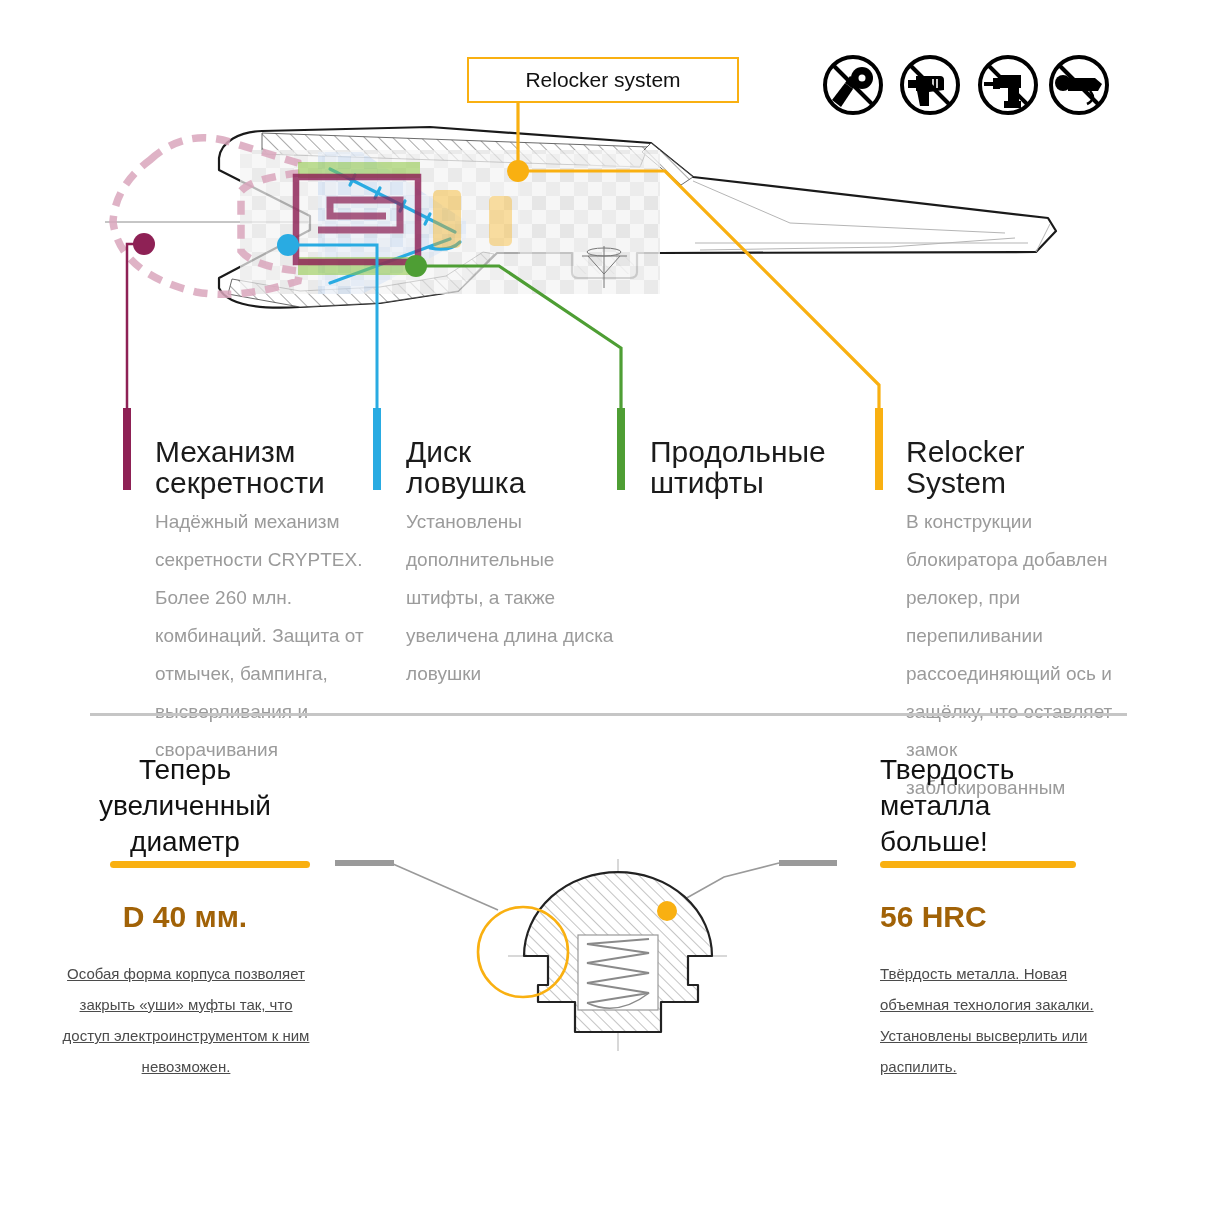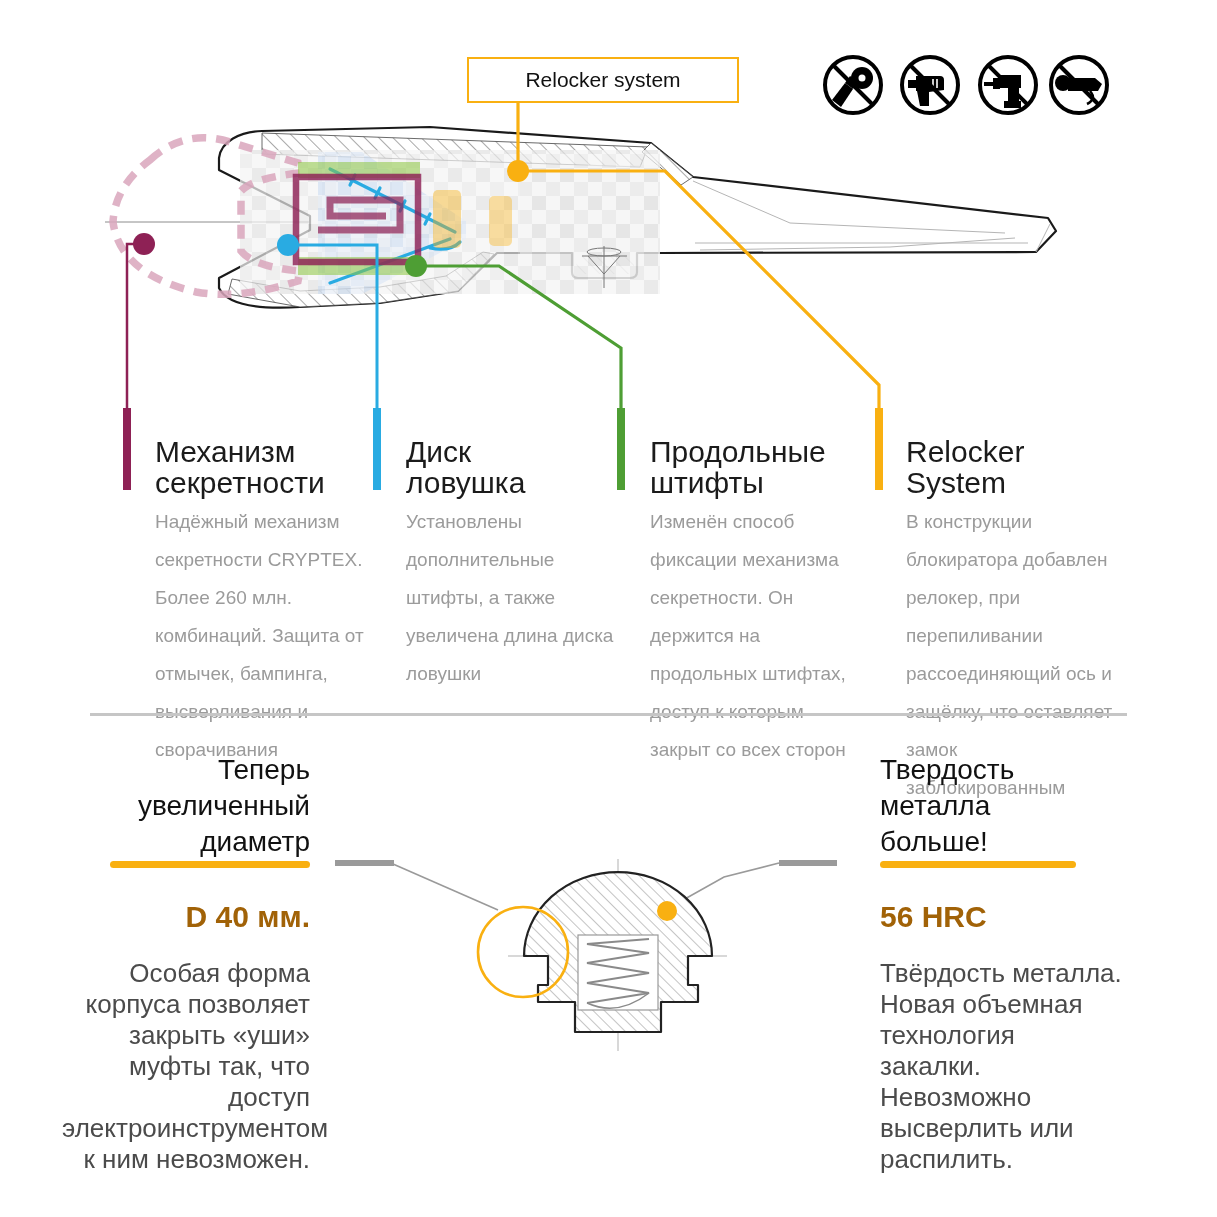--- a/index.html
+++ b/index.html
@@ -14,22 +14,22 @@
   
   .bar{top:408px;width:8px;height:82px;}
   .callout-title{top:424px;font-size:30px;line-height:31px;color:#1b1b1b;white-space:pre-line;margin-top:12px;}
   .callout-desc{top:503px;font-size:19px;line-height:38px;color:#9b9b9b;}
   
   #divider{left:90px;top:713px;width:1037px;height:3px;background:#c6c6c6;}
   
   .feat-title{top:752px;font-size:28px;line-height:36px;color:#111;white-space:pre-line;}
   .rule{top:861px;height:7px;border-radius:3.5px;background:#F9B011;}
   .feat-value{top:900px;font-size:30px;font-weight:bold;color:#a16207;}
-  .feat-desc{top:958px;font-size:26px;line-height:31px;color:#4b4b4b;}
-  .ta-r{text-align:right;}
+  .feat-desc{top:958px;font-size:15px;line-height:31px;color:#4b4b4b;text-decoration:underline;}
+  .ta-r{text-align:center;}
 </style>
 </head>
 <body>
 
 <div id="stage">
 
   <svg class="abs" style="left:0;top:0" width="1217" height="420" viewBox="0 0 1217 420">
     <defs>
       <pattern id="hatchA" width="10" height="10" patternUnits="userSpaceOnUse" patternTransform="rotate(-45)">
         <rect width="10" height="10" fill="#ffffff"></rect>
@@ -163,42 +163,41 @@
   <div class="abs callout-desc" style="left:155px;width:212px">Надёжный механизм секретности CRYPTEX. Более 260 млн. комбинаций. Защита от отмычек, бампинга, высверливания и сворачивания</div>
 
   <div class="abs bar" style="left:373px;background:#29ABE2"></div>
   <div class="abs callout-title" style="left:406px">Диск
 ловушка</div>
   <div class="abs callout-desc" style="left:406px;width:210px">Установлены дополнительные штифты, а также увеличена длина диска ловушки</div>
 
   <div class="abs bar" style="left:617px;background:#4E9E34"></div>
   <div class="abs callout-title" style="left:650px">Продольные
 штифты</div>
-  <div class="abs callout-desc" style="left:650px;width:216px">Изменён способ фиксации механизма секретности. Он держится на продольных штифтах, доступ к которым закрыт со всех сторон</div>
 
   <div class="abs bar" style="left:875px;background:#F9B011"></div>
   <div class="abs callout-desc" style="left:906px;width:214px">В конструкции блокиратора добавлен релокер, при перепиливании рассоединяющий ось и защёлку, что оставляет замок заблокированным</div>
   <div class="abs callout-title" style="left:906px">Relocker
 System</div>
 
   <div class="abs" id="divider"></div>
 
   <div class="abs feat-title ta-r" style="left:60px;width:250px">Теперь
 увеличенный
 диаметр</div>
   <div class="abs rule" style="left:110px;width:200px"></div>
   <div class="abs feat-value ta-r" style="left:60px;width:250px">D 40 мм.</div>
   <div class="abs feat-desc ta-r" style="left:62px;width:248px">Особая форма корпуса позволяет закрыть «уши» муфты так, что доступ электроинструментом к ним невозможен.</div>
 
   <div class="abs feat-title" style="left:880px;width:250px">Твердость
 металла
 больше!</div>
   <div class="abs rule" style="left:880px;width:196px"></div>
   <div class="abs feat-value" style="left:880px;width:250px">56 HRC</div>
-  <div class="abs feat-desc" style="left:880px;width:242px">Твёрдость металла. Новая объемная технология закалки. Невозможно высверлить или распилить.</div>
+  <div class="abs feat-desc" style="left:880px;width:242px">Твёрдость металла. Новая объемная технология закалки. Установлены высверлить или распилить.</div>
 
   <svg class="abs" style="left:325px;top:845px" width="520" height="230" viewBox="0 0 520 230">
     <defs>
       <pattern id="hatchB" width="8" height="8" patternUnits="userSpaceOnUse" patternTransform="rotate(-45)">
         <rect width="8" height="8" fill="#ffffff"></rect>
         <line x1="0" y1="0" x2="0" y2="8" stroke="#8a8a8a" stroke-width="1"></line>
       </pattern>
     </defs>
 
     <rect x="10" y="15" width="59" height="6" fill="#9a9a9a"></rect>

